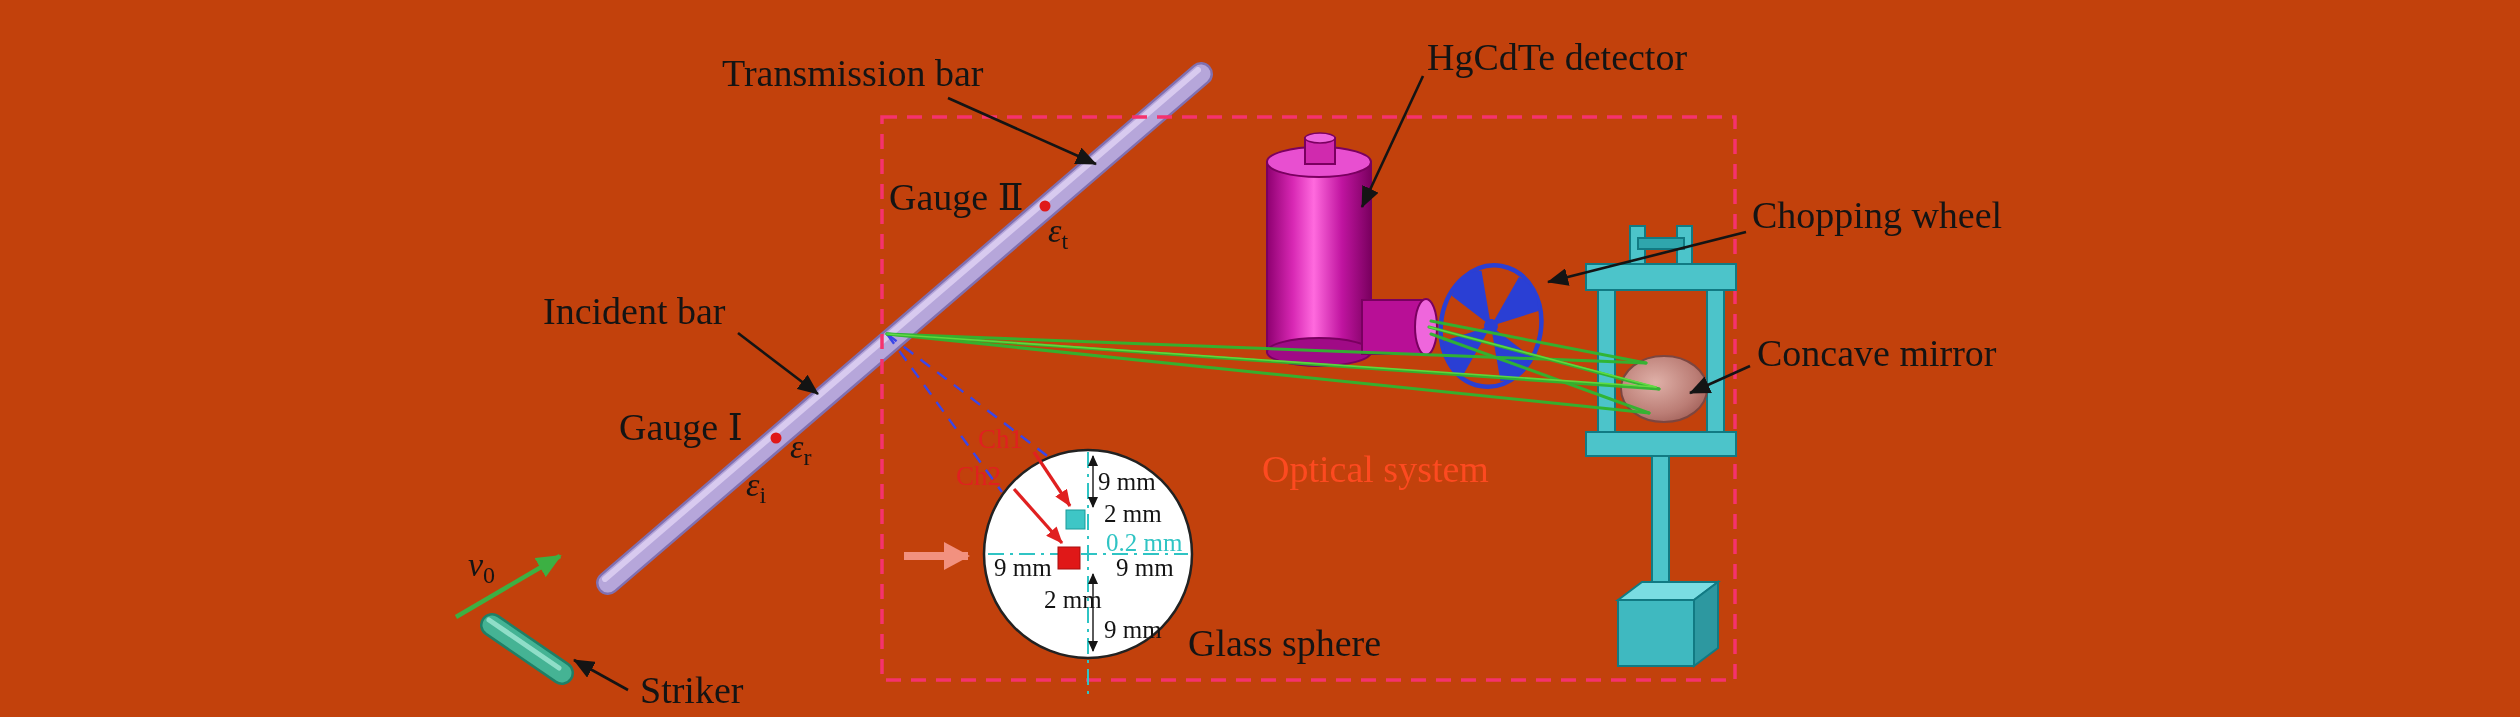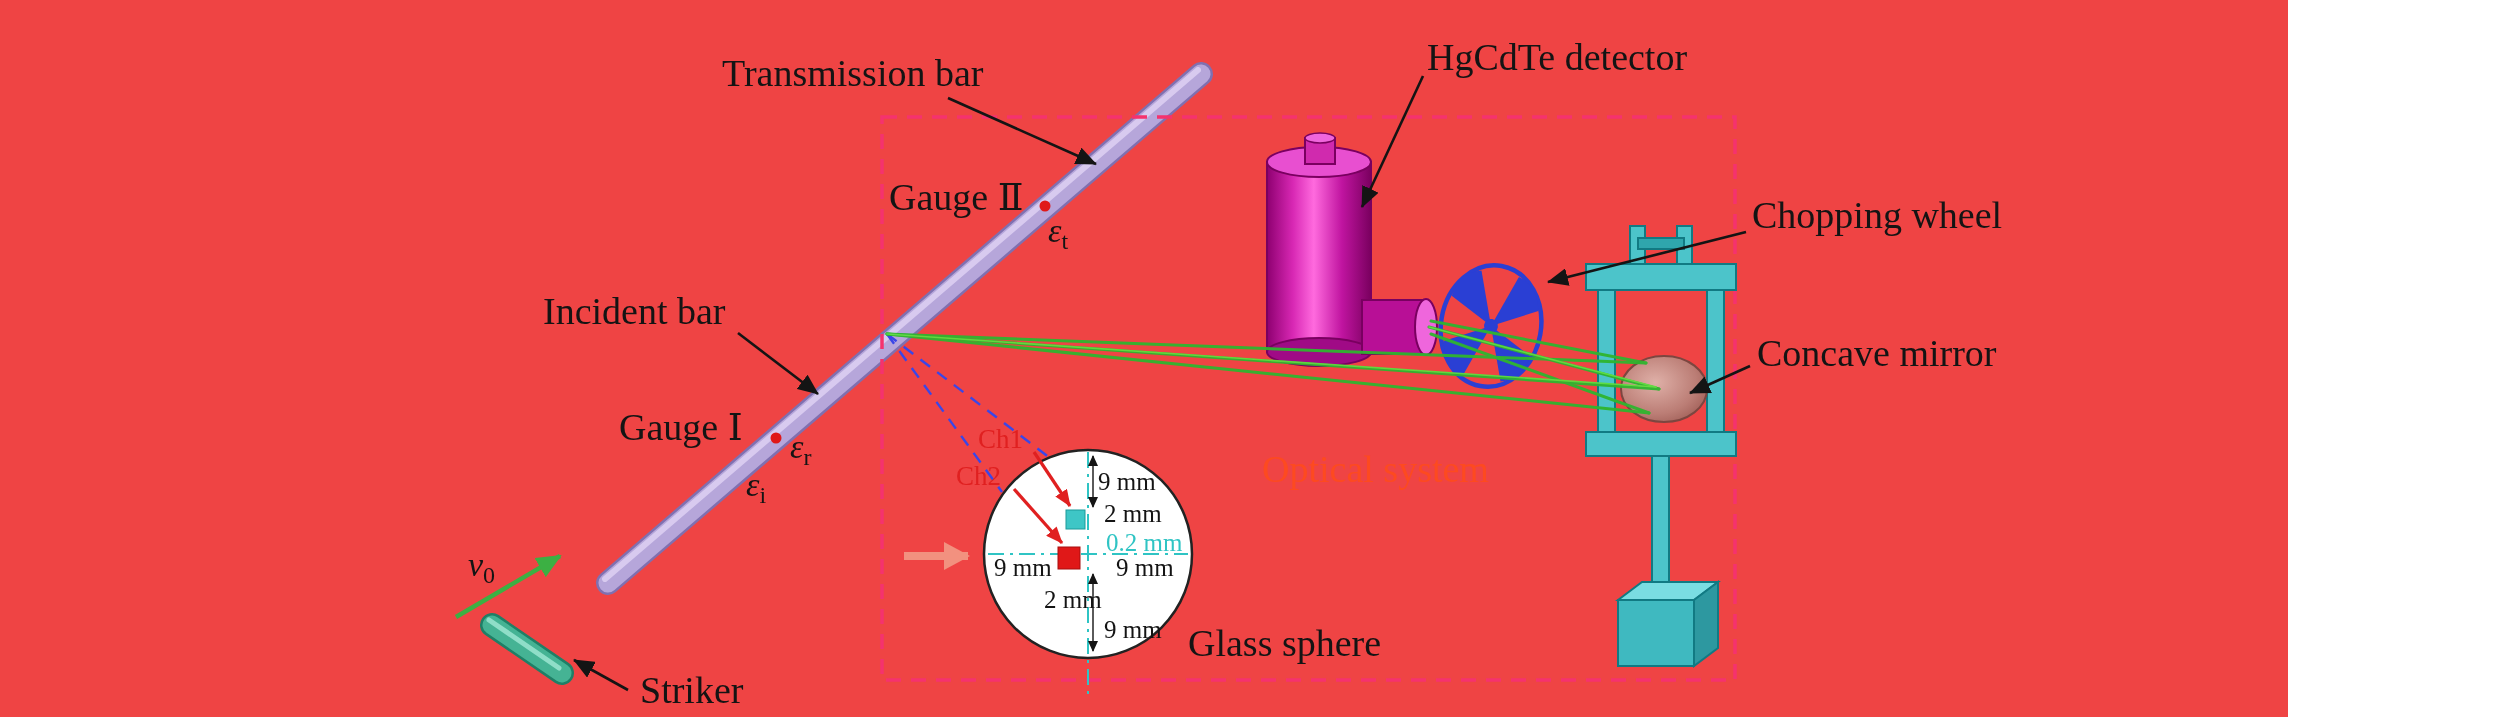--- a/index.html
+++ b/index.html
@@ -1,16 +1,16 @@
 <!DOCTYPE html>
 <html><head>
 <meta charset="utf-8">
 <style>
   html,body{margin:0;padding:0;background:#ffffff;}
-  .stage{position:relative;width:2288px;height:717px;background:#ef4444;overflow:hidden;}
+  .stage{position:relative;width:2520px;height:717px;background:#c2410c;overflow:hidden;}
   svg{position:absolute;top:0;left:0;display:block;}
   text{font-family:"Liberation Serif","DejaVu Serif",serif;fill:#141414;}
   .lbl{font-size:38px;}
   .red-lbl{fill:#e02020;font-size:27px;}
   .dim{font-size:25px;}
   .dim-cyan{fill:#2fc4c4;font-size:25px;}
   .math{font-style:italic;font-size:34px;}
   .sub{font-style:normal;font-size:24px;}
   .orange{fill:#fd4a20;}
 </style>

